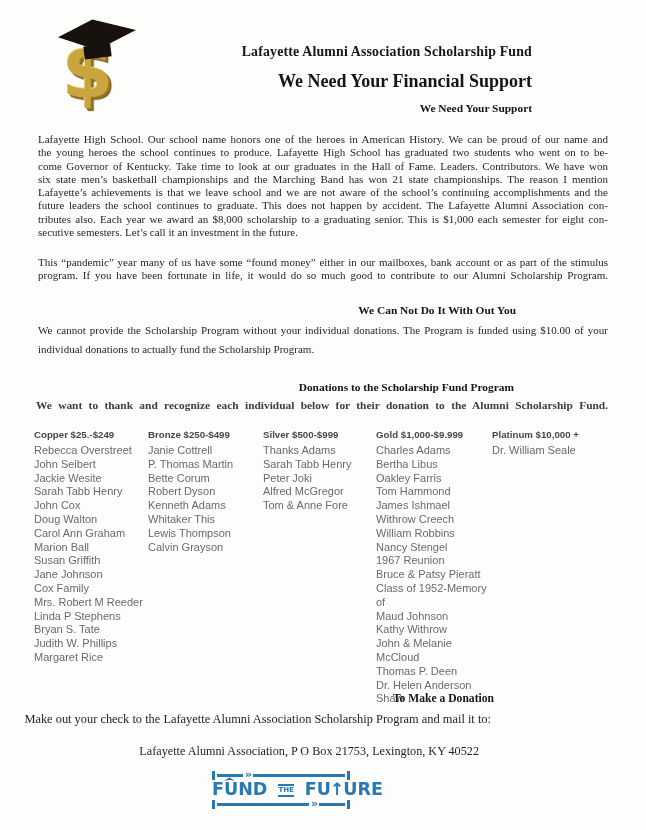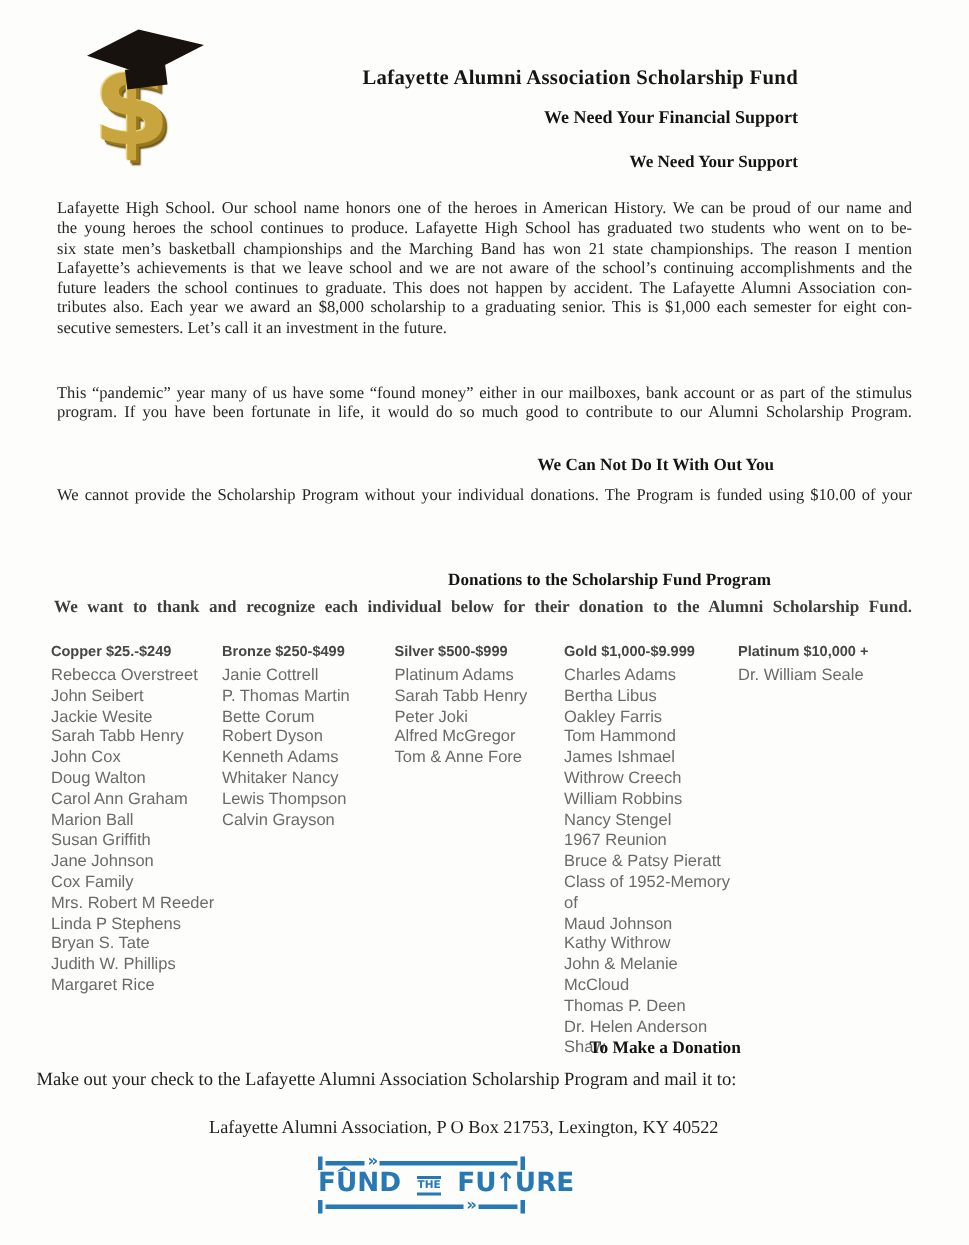--- a/index.html
+++ b/index.html
@@ -29,21 +29,21 @@
   }
   .cap-base {
     position: absolute; left: 30px; top: 27px; width: 27px; height: 13px;
     background: #17120d; transform: rotate(-7deg);
   }
 
   
   .cline { left: 0; width: 532px; text-align: right; }
   .h { font-weight: bold; color: #151515; }
   .doc-title    { top: 44px;  font-size: 13.8px; letter-spacing: .2px; }
-  .doc-subtitle { top: 71px;  font-size: 12px; }
+  .doc-subtitle { top: 71px;  font-size: 18px; }
   .h-support    { top: 102px; font-size: 11.4px; }
   .h-cannot     { top: 304px; font-size: 11.4px; left: -16px; }
   .h-donations  { top: 381px; font-size: 11.4px; left: -18px; }
   .h-make       { top: 692px; font-size: 11.6px; left: -38px; }
   .make-line1   { top: 712px; font-size: 12.4px; left: -41px; color: #1f1f1f; }
   .make-line2   { top: 744px; font-size: 12.2px; left: -53px; color: #1f1f1f; }
 
   
   .para { position: absolute; left: 38px; width: 570px; font-size: 11px; color: #262626; }
   .p1 { top: 133px; } .p2 { top: 256px; } .p3 { top: 321px; }
@@ -105,34 +105,36 @@
     <span class="cap-base"></span>
   </div>
 
   <div class="abs cline h doc-title">Lafayette Alumni Association Scholarship Fund</div>
   <div class="abs cline h doc-subtitle">We Need Your Financial Support</div>
 
   <div class="abs cline h h-support">We Need Your Support</div>
   <div class="abs para p1">
       <div class="jline">Lafayette High School. Our school name honors one of the heroes in American History. We can be proud of our name and</div>
       <div class="jline">the young heroes the school continues to produce. Lafayette High School has graduated two students who went on to be-</div>
+      <div class="jline">come Governor of Kentucky. Take time to look at our graduates in the Hall of Fame. Leaders. Contributors. We have won</div>
       <div class="jline">six state men’s basketball championships and the Marching Band has  won 21 state championships. The reason I mention</div>
       <div class="jline">Lafayette’s achievements is that we leave school and we are not aware of the school’s continuing accomplishments and the</div>
       <div class="jline">future leaders the school continues to graduate. This does not happen by accident. The Lafayette Alumni Association con-</div>
       <div class="jline">tributes also. Each year we award an $8,000 scholarship to a graduating senior. This is $1,000 each semester for eight con-</div>
       <div class="jline last">secutive semesters. Let’s call it an investment in the future.</div>
     </div>
   <div class="abs para p2">
       <div class="jline">This “pandemic” year many of us have some “found money” either in our mailboxes, bank account or as part of the stimulus</div>
       <div class="jline">program. If you have been fortunate in life, it would do so much good to contribute to our Alumni Scholarship Program.</div>
     </div>
 
   <div class="abs cline h h-cannot">We Can Not Do It With Out You</div>
   <div class="abs para p3">
       <div class="jline">We cannot provide the Scholarship Program without your individual donations. The Program is funded using $10.00 of your</div>
+      <div class="jline last">individual donations to actually fund the Scholarship Program.</div>
     </div>
 
   <div class="abs cline h h-donations">Donations to the Scholarship Fund Program</div>
   <div class="abs intro">We want to thank and recognize each individual below for their donation to the Alumni  Scholarship Fund.</div>
 
   <div class="abs donor-grid">
     <div class="tier-col">
       <div class="tier-header">Copper $25.-$249</div>
       <div class="tier-names">
           <div class="donor">Rebecca Overstreet</div>
@@ -154,29 +156,29 @@
         </div>
     </div>
     <div class="tier-col">
       <div class="tier-header">Bronze $250-$499</div>
       <div class="tier-names">
           <div class="donor">Janie Cottrell</div>
           <div class="donor">P. Thomas Martin</div>
           <div class="donor">Bette Corum</div>
           <div class="donor">Robert Dyson</div>
           <div class="donor">Kenneth Adams</div>
-          <div class="donor">Whitaker Nancy</div>
+          <div class="donor">Whitaker This</div>
           <div class="donor">Lewis Thompson</div>
           <div class="donor">Calvin Grayson</div>
         </div>
     </div>
     <div class="tier-col">
       <div class="tier-header">Silver $500-$999</div>
       <div class="tier-names">
-          <div class="donor">Platinum Adams</div>
+          <div class="donor">Thanks Adams</div>
           <div class="donor">Sarah Tabb Henry</div>
           <div class="donor">Peter Joki</div>
           <div class="donor">Alfred McGregor</div>
           <div class="donor">Tom &amp; Anne Fore</div>
         </div>
     </div>
     <div class="tier-col">
       <div class="tier-header">Gold $1,000-$9.999</div>
       <div class="tier-names">
           <div class="donor">Charles Adams</div>

